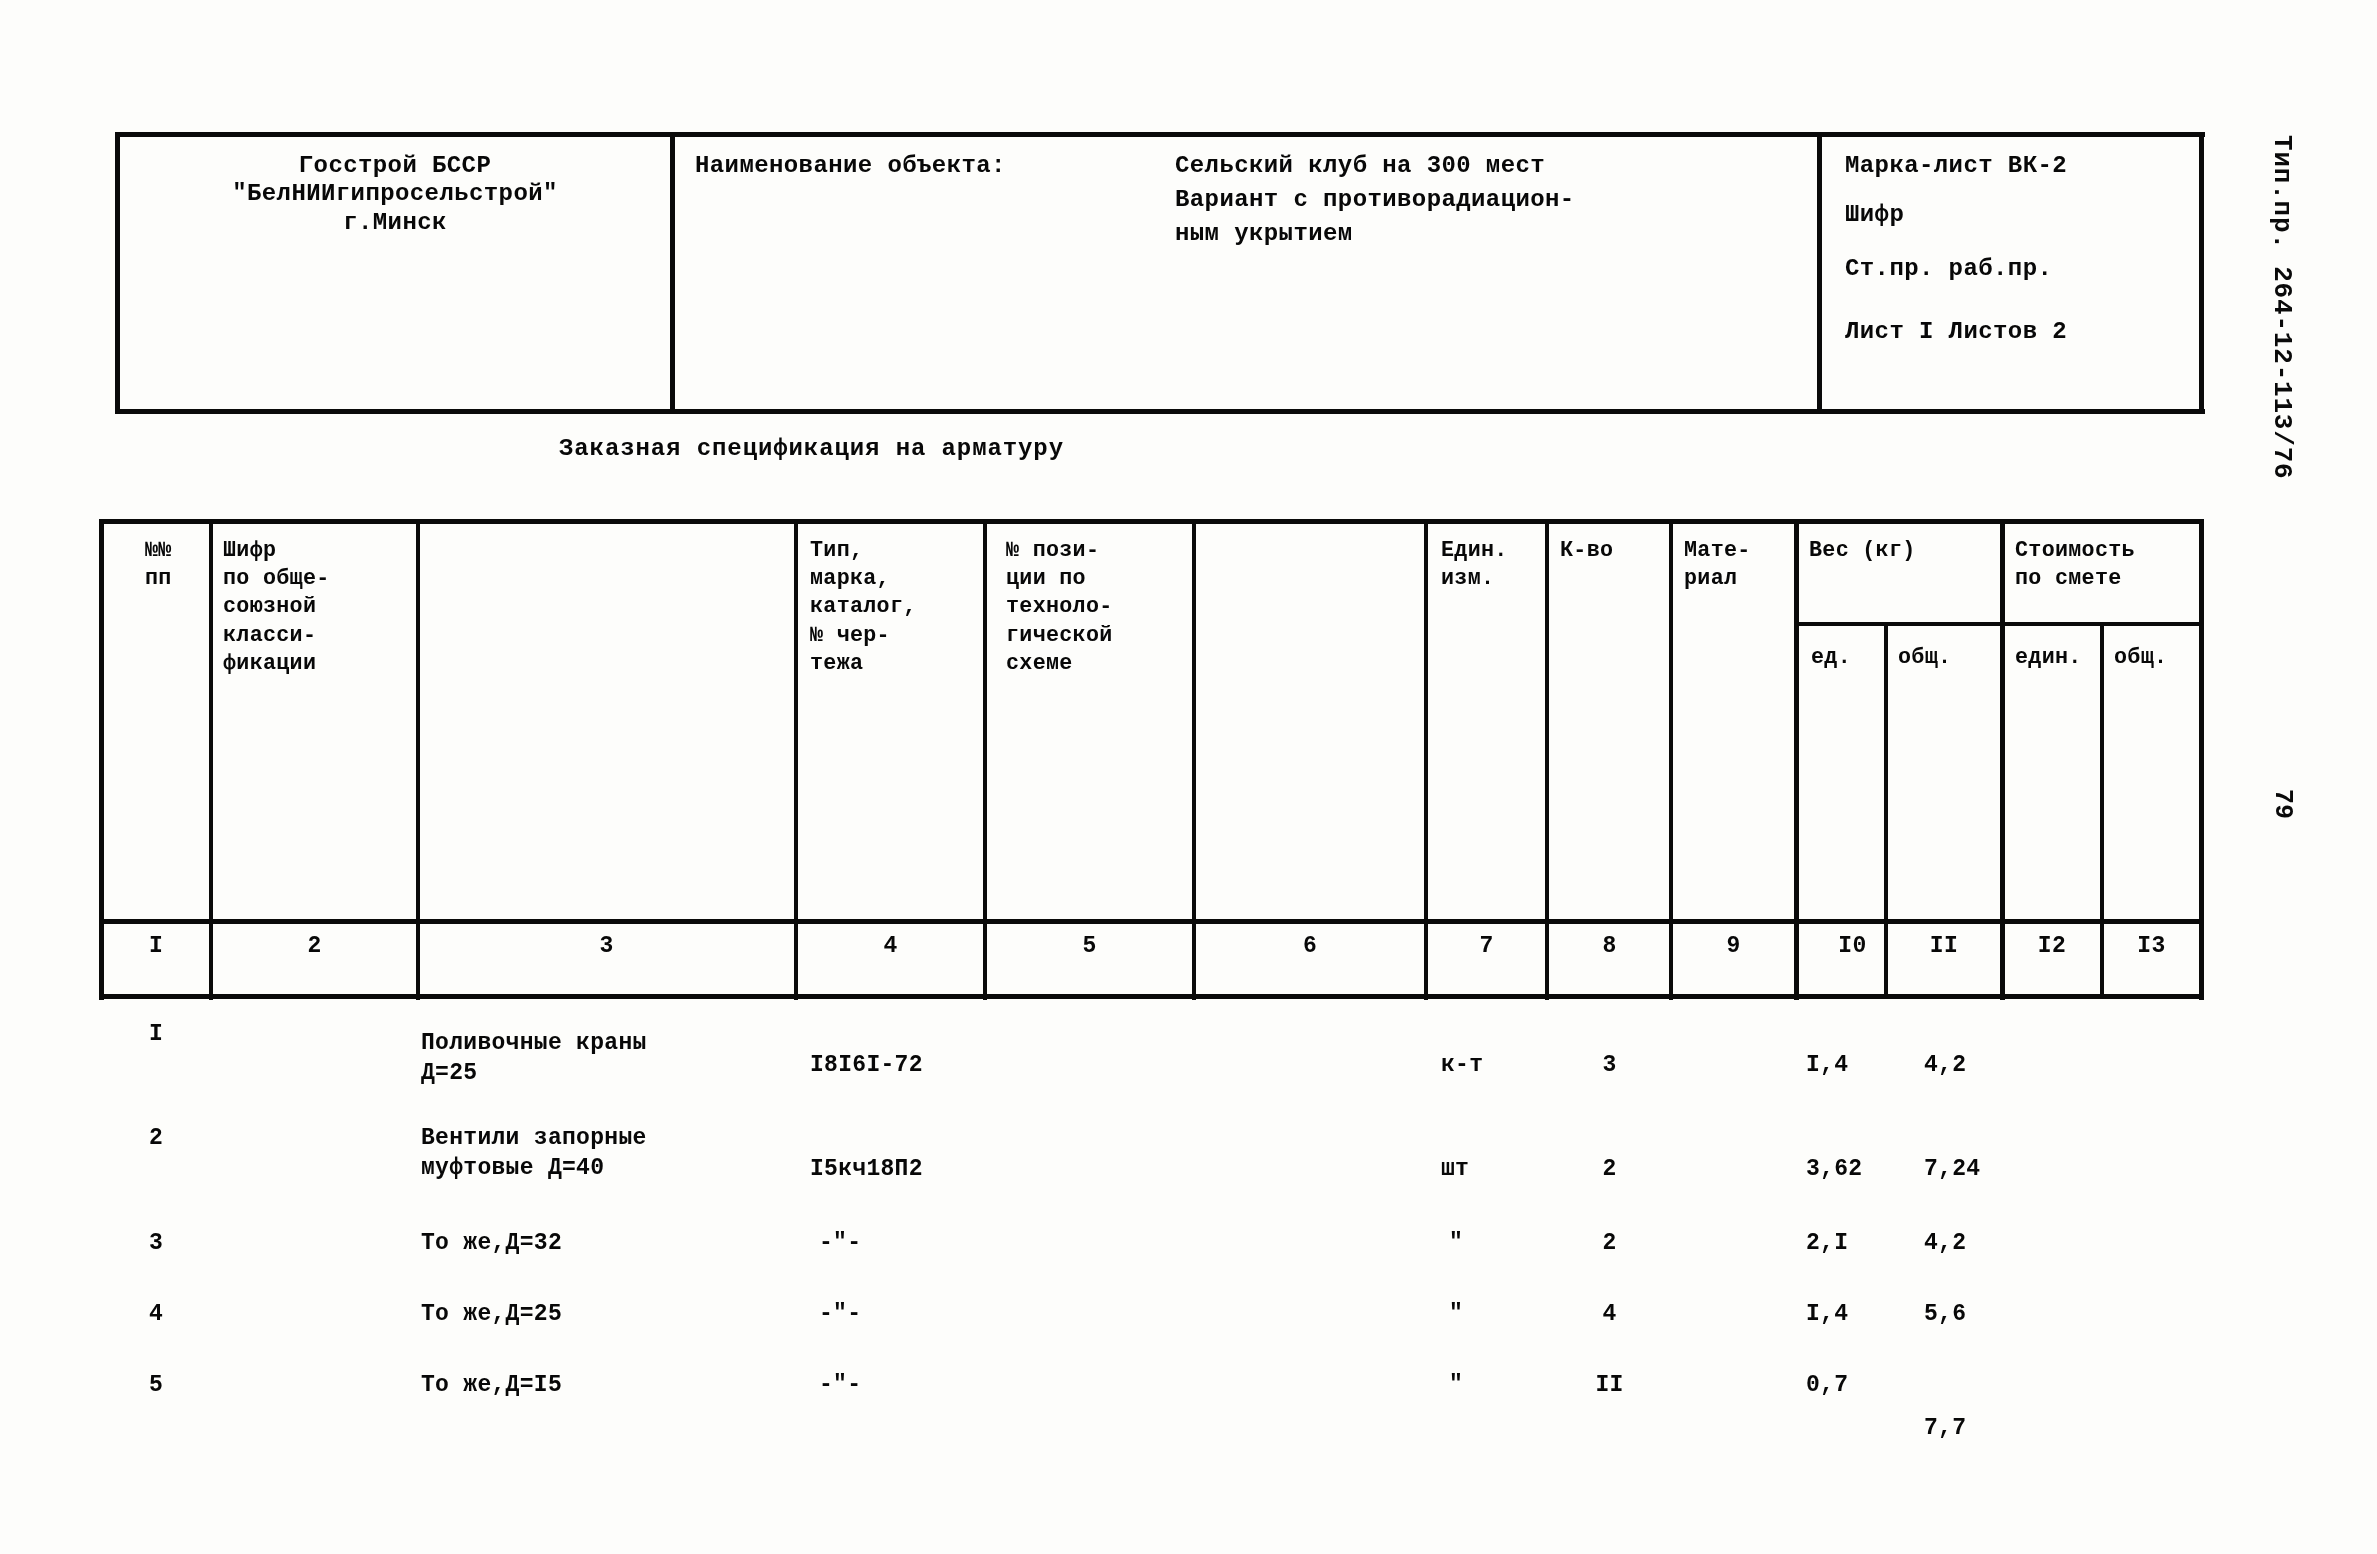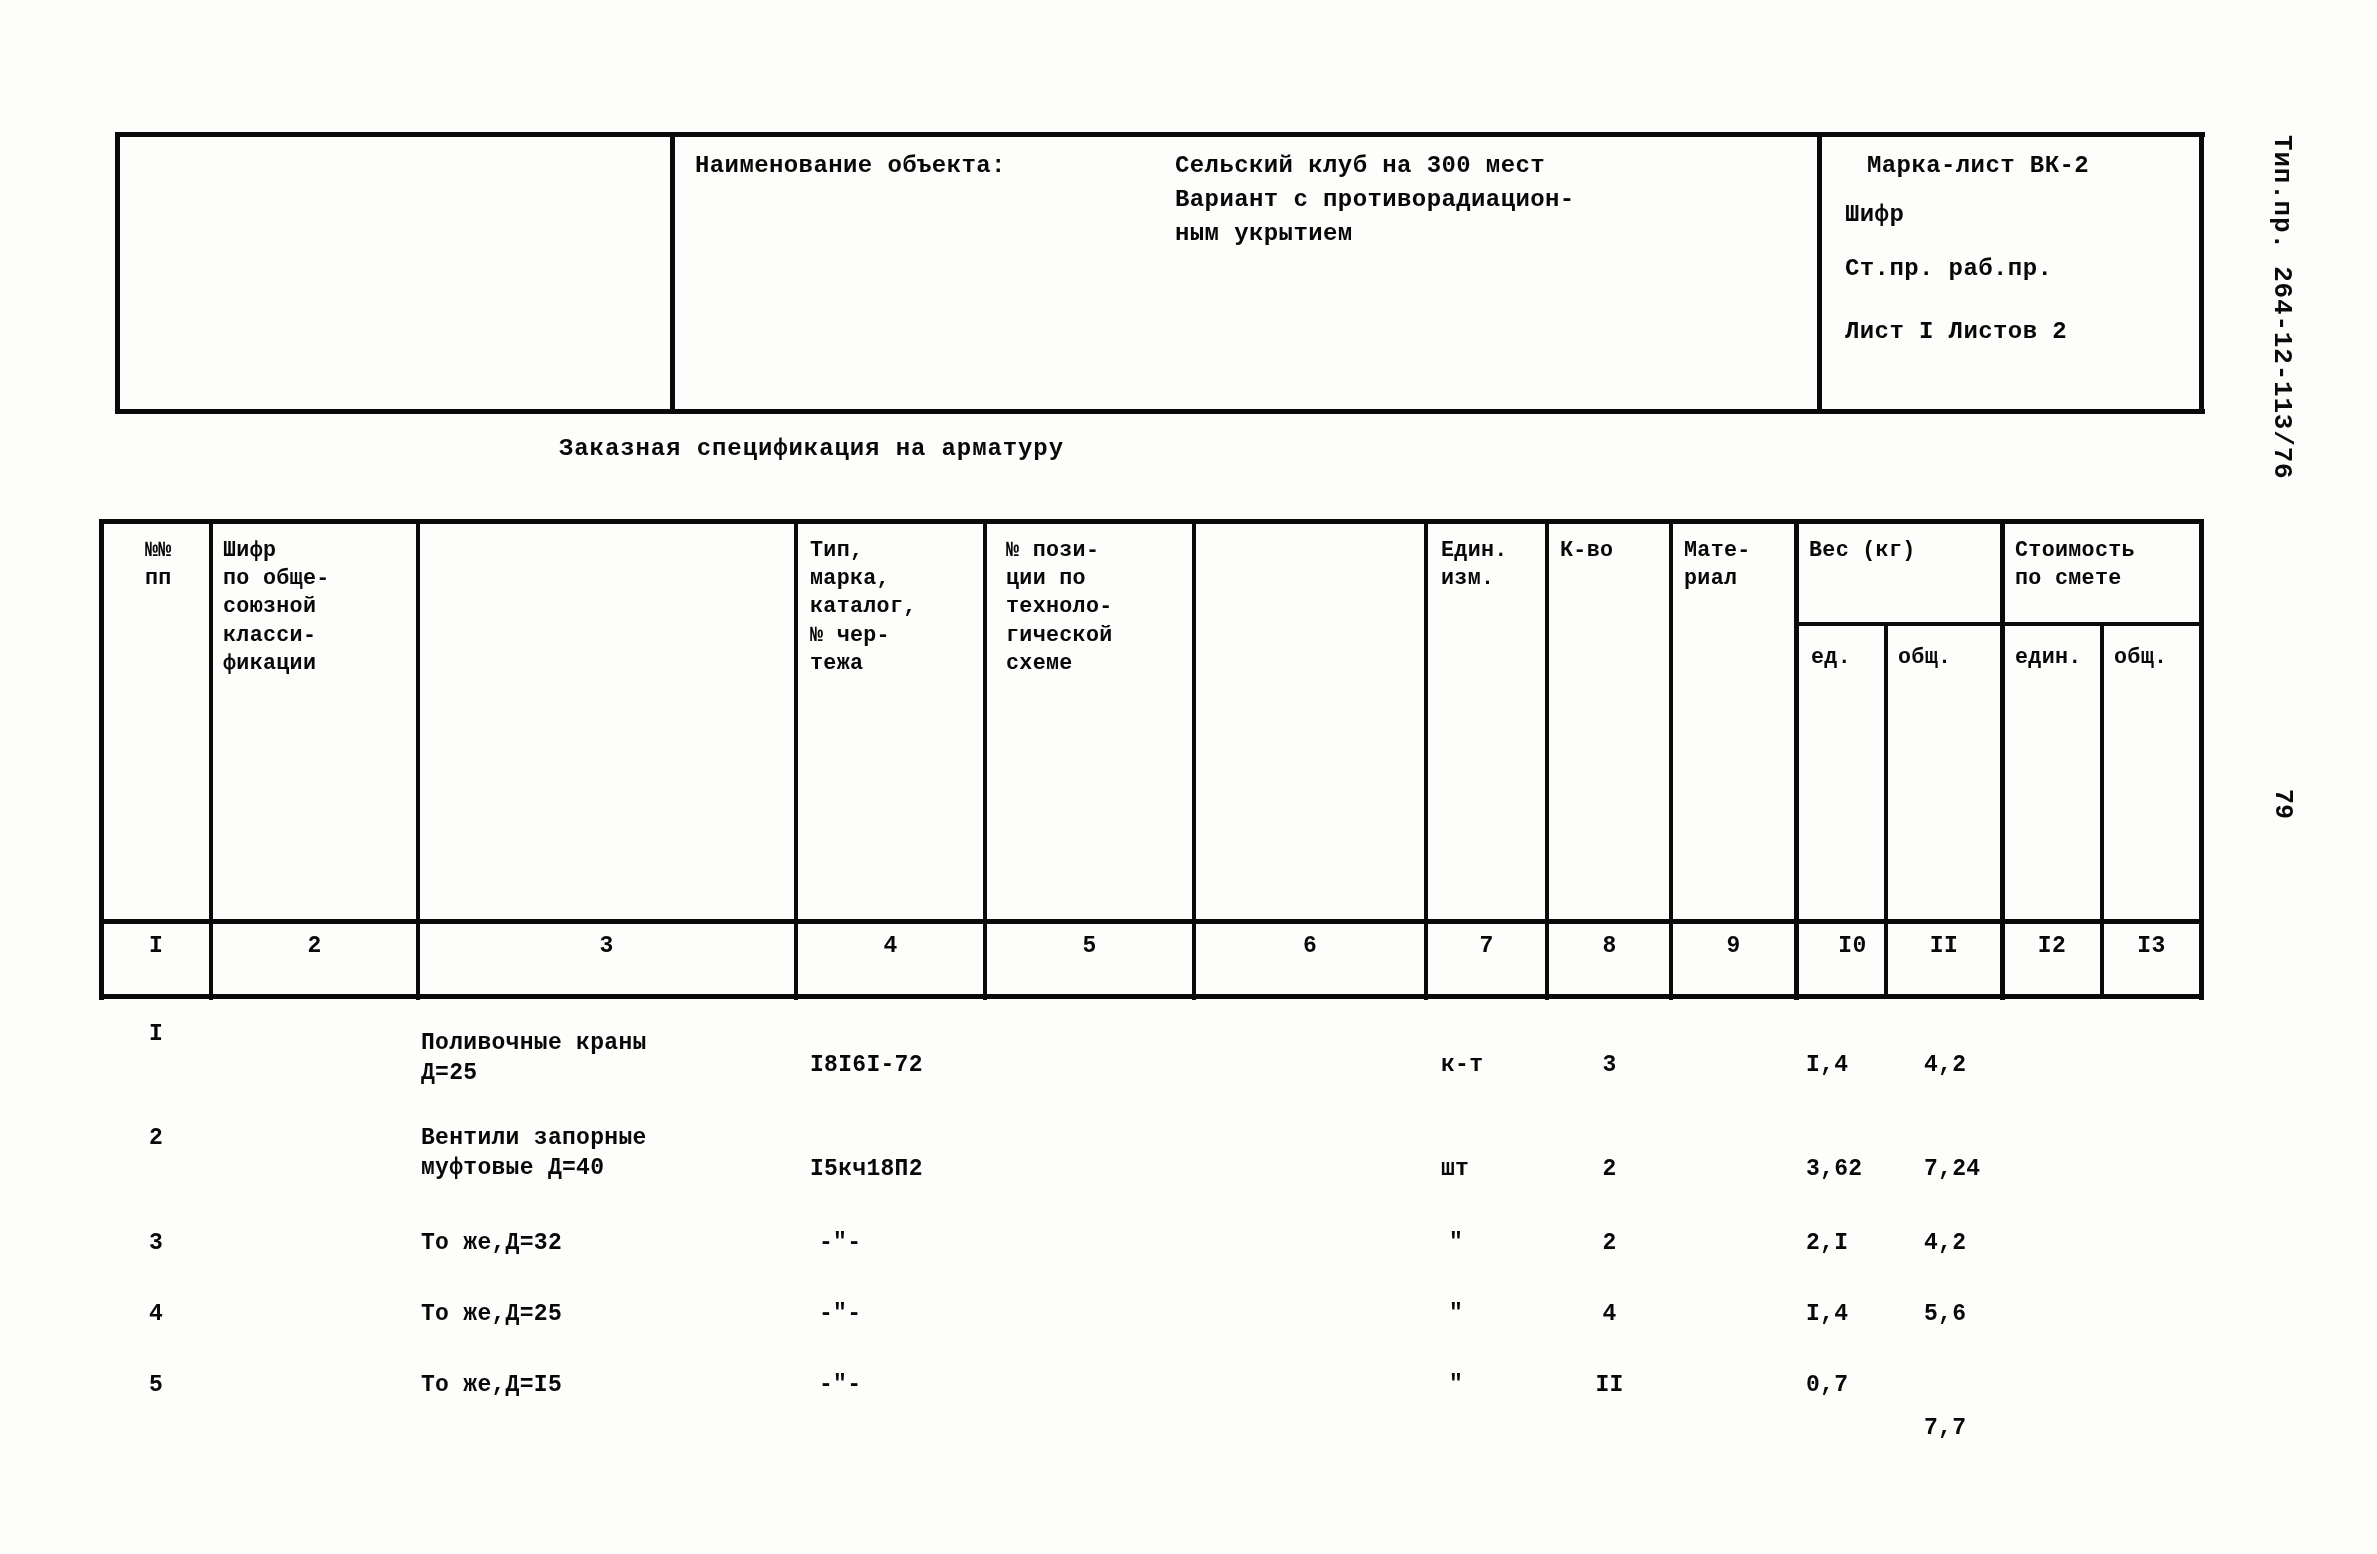--- a/index.html
+++ b/index.html
@@ -96,27 +96,28 @@
 
 <div id="page">
 
   <div class="hline" style="left:115px; top:132px; width:2090px; height:5.4px;"></div>
   <div class="hline" style="left:115px; top:409px; width:2090px; height:5.4px;"></div>
   <div class="vline" style="left:115px; top:132px; width:4.6px; height:282px;"></div>
   <div class="vline" style="left:670px; top:132px; width:4.6px; height:282px;"></div>
   <div class="vline" style="left:1817px; top:132px; width:4.6px; height:282px;"></div>
   <div class="vline" style="left:2199px; top:132px; width:4.6px; height:282px;"></div>
 
+  <div class="t hdr-org" style="left:124px; top:152px; width:542px;"><span>Госстрой БССР</span><br><span>"БелНИИгипросельстрой"</span><br><span>г.Минск</span></div>
 
   <div class="t hdr-obj" style="left:695px; top:152px;">Наименование объекта:</div>
   <div class="t hdr-obj" style="left:1175px; top:152px;">Сельский клуб на 300 мест</div>
   <div class="t hdr-obj" style="left:1175px; top:186px;">Вариант с противорадиацион-</div>
   <div class="t hdr-obj" style="left:1175px; top:220px;">ным укрытием</div>
 
-  <div class="t hdr-mark" style="left:1845px; top:152px;margin-left:22px;">Марка-лист ВК-2</div>
+  <div class="t hdr-mark" style="left:1845px; top:152px;">Марка-лист ВК-2</div>
   <div class="t hdr-mark" style="left:1845px; top:201px;">Шифр</div>
   <div class="t hdr-mark" style="left:1845px; top:255px;">Ст.пр. раб.пр.</div>
   <div class="t hdr-mark" style="left:1845px; top:318px;">Лист I Листов 2</div>
 
   <div class="rot" style="left:2297px; top:135px;">Тип.пр. 264-12-113/76</div>
   <div class="rot-page" style="left:2297px; top:789px;">79</div>
 
   <div class="t spec-title" style="left:559px; top:435px;">Заказная спецификация на арматуру</div>
 
   <div class="hline" style="left:99px; top:519px; width:2105px; height:5.4px;"></div>

